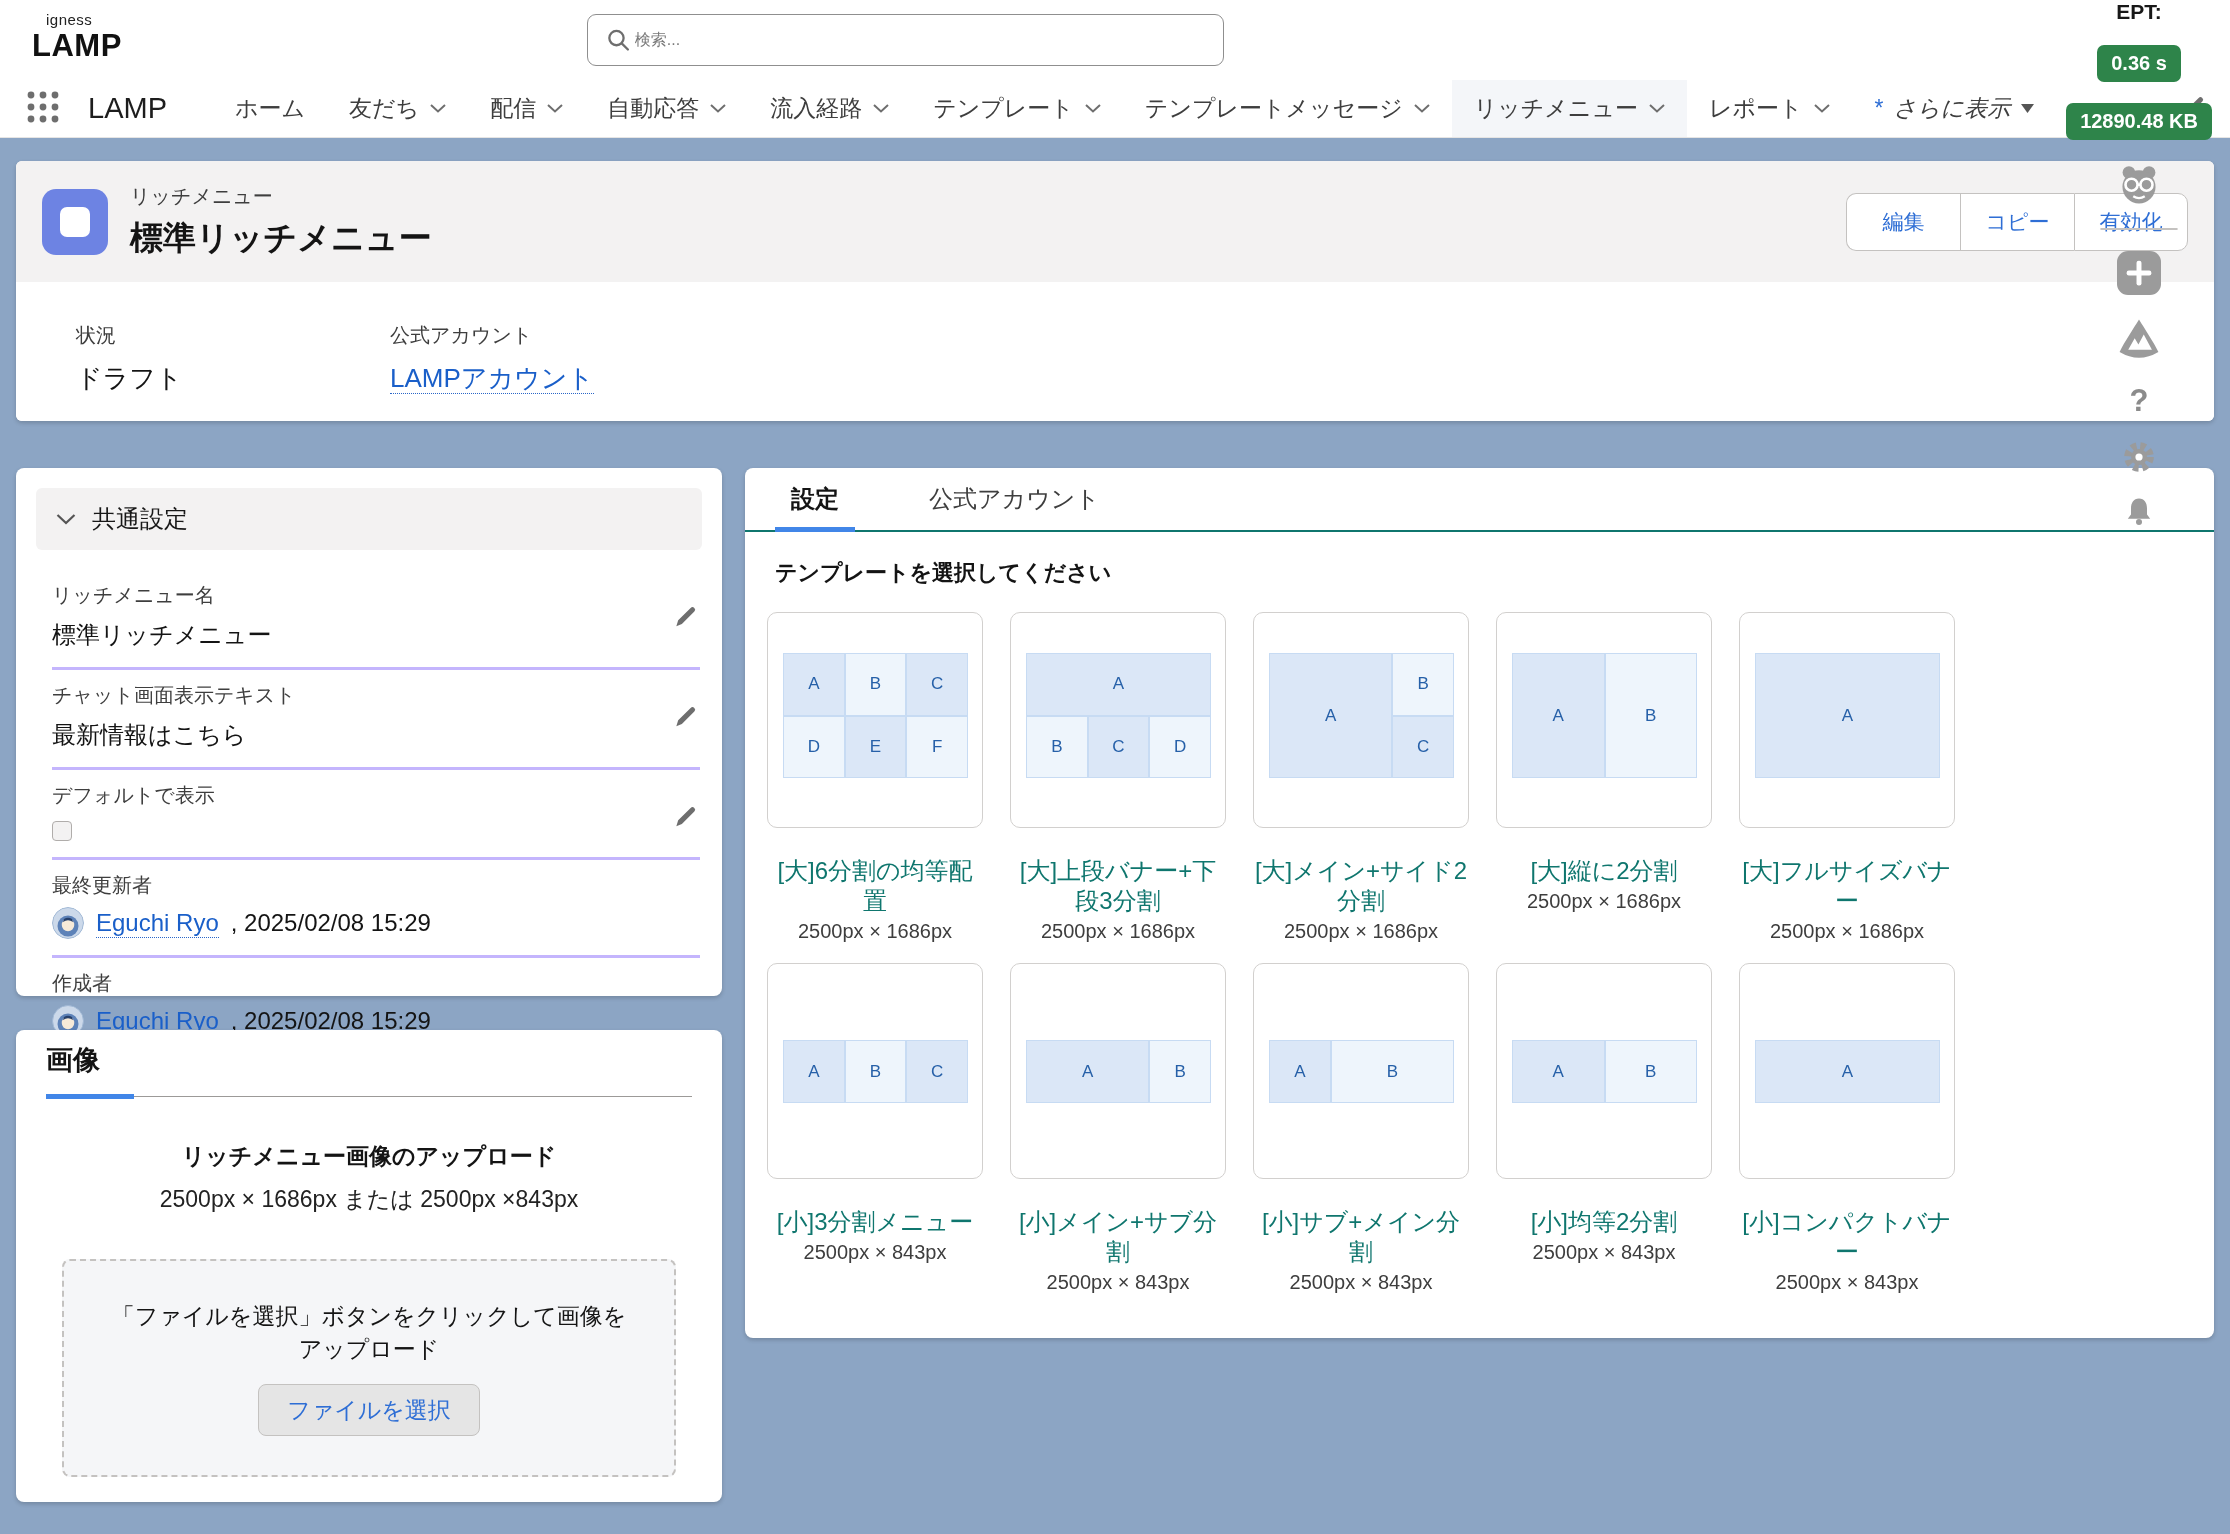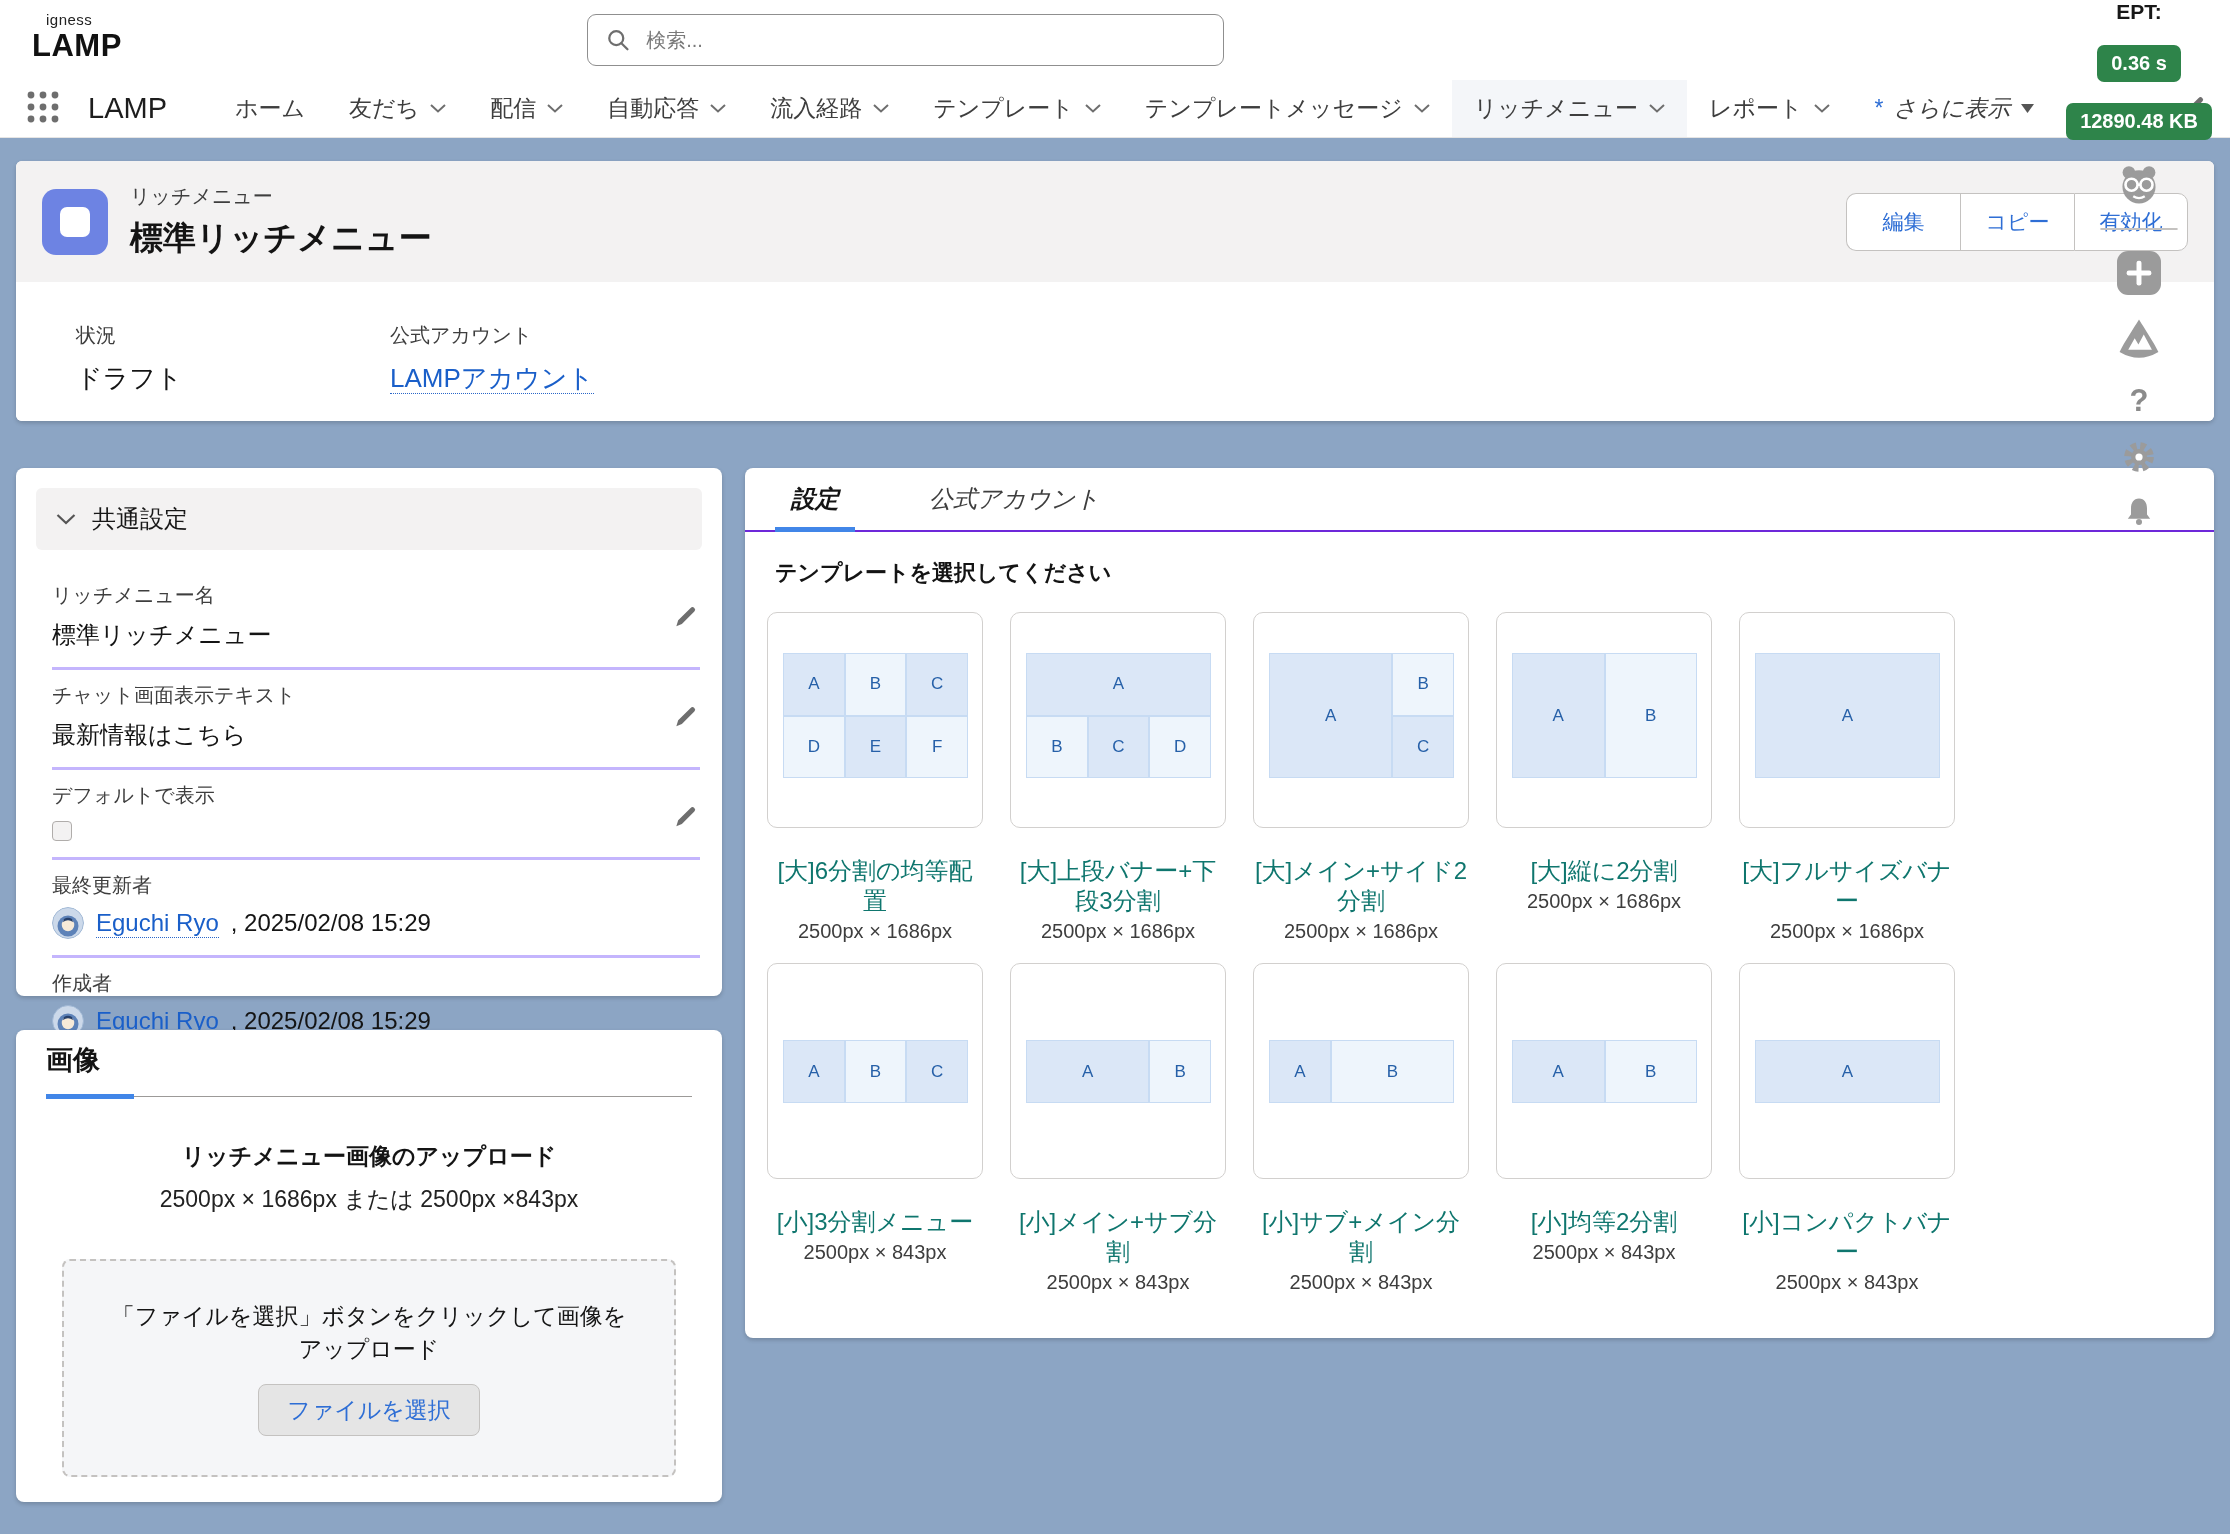--- a/index.html
+++ b/index.html
@@ -27,21 +27,21 @@
     position:relative;
     overflow:hidden;
   }
   
   .gheader{position:absolute;left:0;top:0;width:2230px;height:80px;background:#fff;z-index:5;}
   .logo{position:absolute;left:32px;top:12px;line-height:1;}
   .logo .sub{font-size:15px;color:#222;letter-spacing:.5px;margin-left:14px;}
   .logo .main{font-size:31px;font-weight:bold;letter-spacing:.5px;margin-top:3px;color:#111;}
   .searchbox{position:absolute;left:587px;top:14px;width:637px;height:52px;border:1.5px solid #8f8f8f;
     border-radius:9px;display:flex;align-items:center;padding:0 18px;background:#fff;}
-  .searchbox input{border:0;outline:0;font-size:20px;color:#be185d;width:100%;margin-left:16px;
+  .searchbox input{border:0;outline:0;font-size:16px;color:#be185d;width:100%;margin-left:4px;
     font-family:"Liberation Sans","DejaVu Sans",sans-serif;}
   .searchbox input::placeholder{color:#7a7a7a;}
   .hright{position:absolute;right:18px;top:0;height:80px;display:flex;align-items:center;gap:21px;flex-direction:column;}
   .ept-label{font-size:21px;font-weight:bold;color:#181818;}
   .badge{background:var(--green);color:#fff;font-weight:bold;font-size:20px;border-radius:7px;
     padding:7px 14px;white-space:nowrap;}
   .hicon{display:flex;align-items:center;justify-content:center;cursor:pointer;}
   .fav-pill{display:flex;align-items:stretch;height:46px;border:1.5px solid #c4c2c0;border-radius:9px;overflow:hidden;background:#fff;}
   .fav-pill .seg{display:flex;align-items:center;justify-content:center;width:44px;color:#767676;}
   .fav-pill .seg.star{font-size:27px;}
@@ -108,21 +108,21 @@
   .upload-title{margin-top:42px;text-align:center;font-size:23px;font-weight:bold;color:#141414;}
   .upload-sizes{margin-top:12px;text-align:center;font-size:23px;color:#222;}
   .dropzone{margin:44px 16px 0;height:218px;border:2px dashed #c4c2c0;border-radius:8px;
     background:#f5f6f8;display:flex;flex-direction:column;align-items:center;justify-content:center;}
   .dz-text{font-size:23px;color:#141414;text-align:center;width:86%;line-height:1.45;}
   .dz-btn{margin-top:18px;height:52px;padding:0 28px;background:#e5e5e5;border:1px solid #c4c2c0;
     border-radius:8px;color:var(--blue);font-size:23px;cursor:pointer;
     font-family:"Liberation Sans","DejaVu Sans",sans-serif;}
   
   .tmpl-card{left:745px;top:468px;width:1469px;height:870px;}
-  .tabs{height:64px;display:flex;align-items:stretch;padding-left:30px;gap:58px;border-bottom:2px solid #6d28d9;font-style:italic;}
+  .tabs{height:64px;display:flex;align-items:stretch;padding-left:30px;gap:58px;border-bottom:2px solid #0f766e;}
   .tab{display:flex;align-items:center;font-size:24px;color:#3e3e3e;position:relative;cursor:pointer;padding:0 16px;}
   .tab.active{font-weight:bold;color:#141414;}
   .tab.active::after{content:"";position:absolute;left:0;right:0;bottom:-2px;height:5px;background:#4186e8;}
   .tmpl-heading{margin:26px 0 0 30px;font-size:22px;font-weight:bold;color:#141414;}
   .tmpl-grid{margin:24px 0 0 22px;display:grid;grid-template-columns:repeat(5,216px);column-gap:27px;row-gap:20px;}
   .titem{width:216px;cursor:pointer;}
   .tcard{position:relative;width:216px;height:216px;border:1px solid #d2d0ce;border-radius:10px;background:#fff;}
   .tname{margin-top:28px;text-align:center;font-size:24px;color:#0f766e;line-height:1.25;}
   .tsize{margin-top:4px;text-align:center;font-size:20px;color:#3e3e3e;}
   .diag{position:absolute;left:15px;right:14px;display:grid;}

